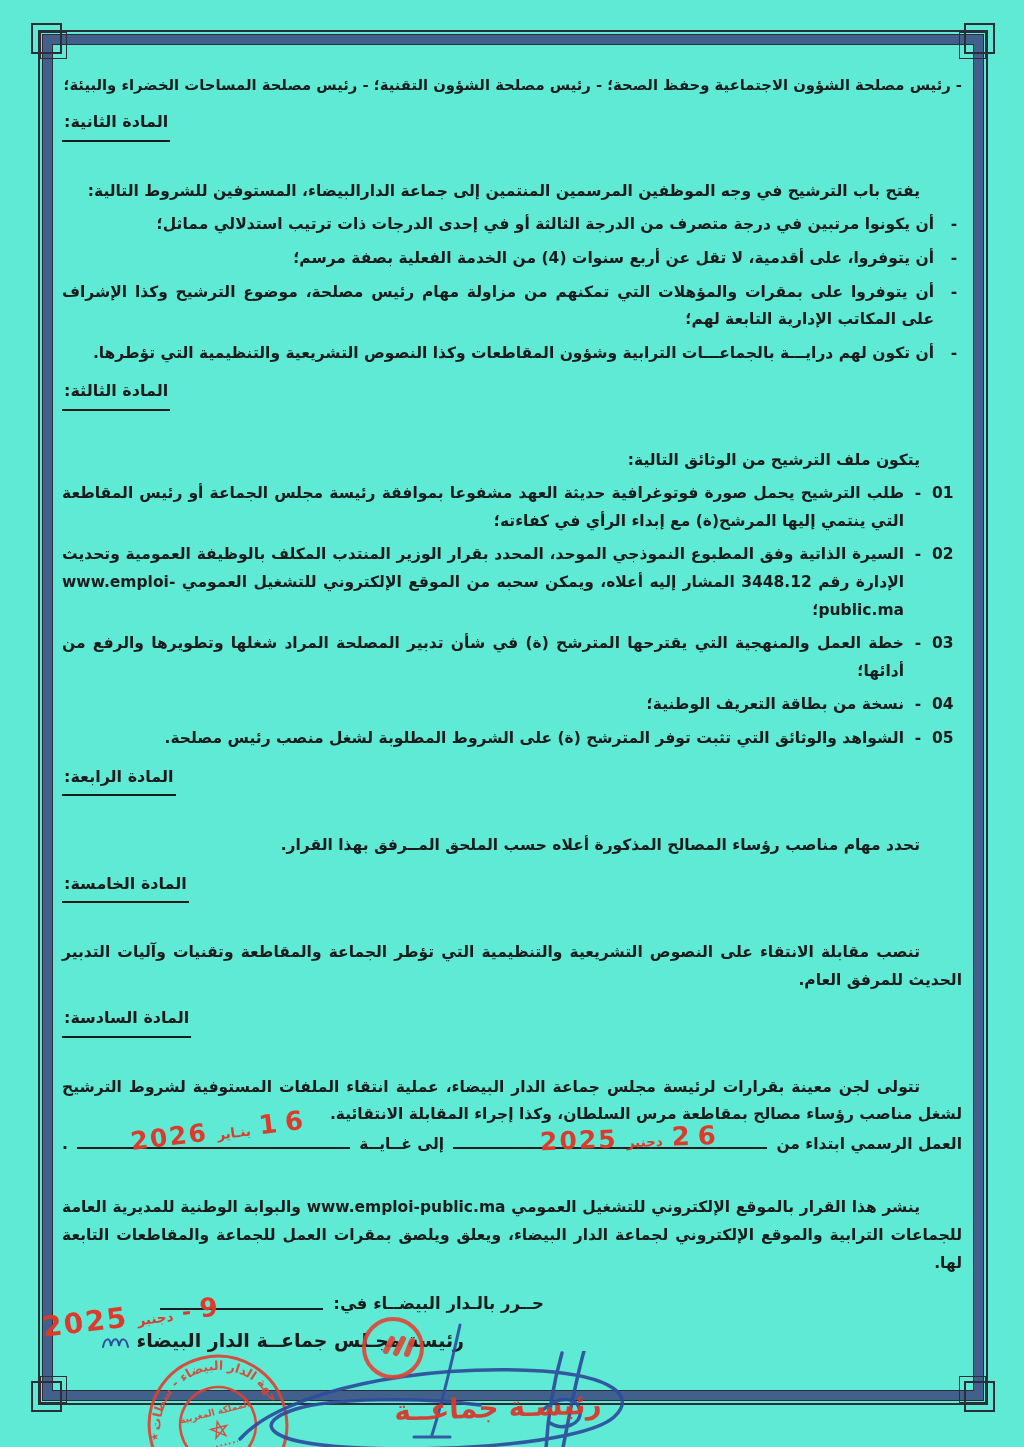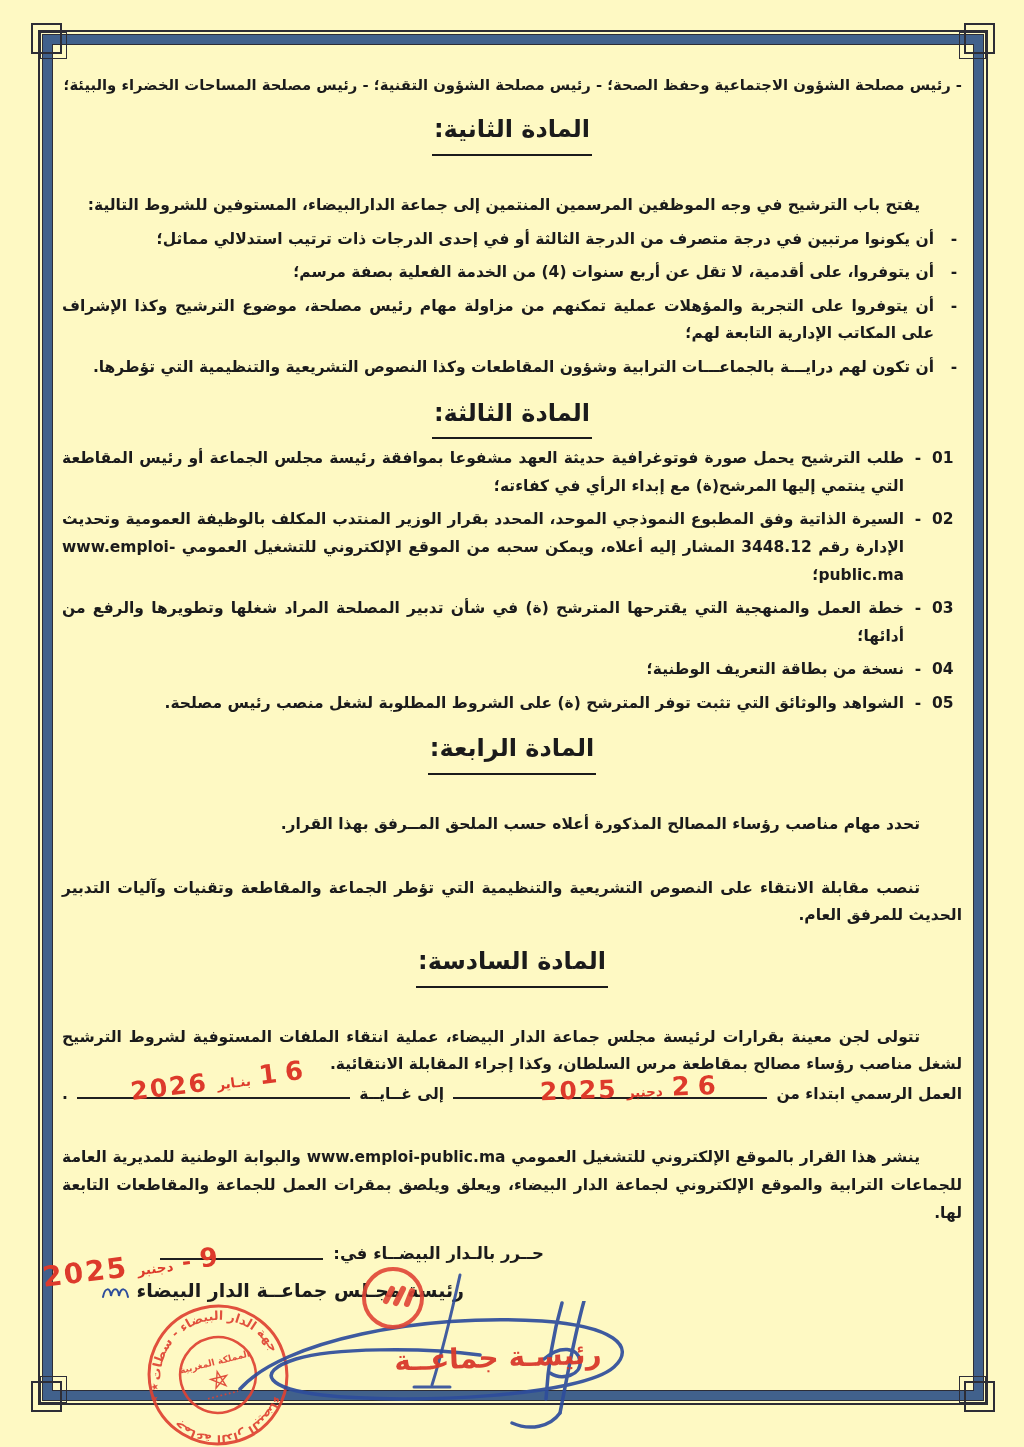--- a/index.html
+++ b/index.html
@@ -1,37 +1,37 @@
 <!DOCTYPE html>
 <html lang="ar" dir="rtl"><head>
 <meta charset="utf-8">
 <style>
   html,body{margin:0;padding:0;background:#ffffff;}
   body{width:1024px;height:1447px;position:relative;overflow:hidden;
        font-family:"DejaVu Sans","Liberation Sans",sans-serif;color:#1b1b1b;}
-  .page{position:absolute;inset:0;background:#fef9c3;}
+  .page{position:absolute;inset:0;background:#5eead4;}
 
   
   .frame-outer{position:absolute;left:38px;top:30px;right:36px;bottom:42px;
                border:2px solid #2d2d36;}
   .frame-band{position:absolute;inset:3px;border:9px solid #41618c;
               box-shadow:inset 0 0 0 1px #2d2d36, 0 0 0 1px #2d2d36;}
   .frame-inner{position:absolute;inset:0;border:1.5px solid #2d2d36;}
   .corner{position:absolute;width:27px;height:27px;border:2px solid #2d2d36;background:transparent;}
   .corner::after{content:"";position:absolute;width:25px;height:25px;border:1.5px solid #2d2d36;}
   .c-tl{left:31px;top:23px;}  .c-tl::after{left:7px;top:7px;}
   .c-tr{right:29px;top:23px;} .c-tr::after{right:7px;top:7px;}
   .c-bl{left:31px;bottom:35px;}  .c-bl::after{left:7px;bottom:7px;}
   .c-br{right:29px;bottom:35px;} .c-br::after{right:7px;bottom:7px;}
 
   
   .content{position:absolute;left:62px;right:62px;top:50px;bottom:56px;
            direction:rtl;font-weight:700;font-size:15.5px;line-height:1.78;}
   .positions{margin-top:22px;font-size:14.8px;text-align:right;}
-  .art-title{margin:10px 0 2px;font-size:24px;text-align:center;}
+  .art-title{margin:10px 0 2px;font-size:16px;text-align:left;}
   .art-title span{display:inline-block;border-bottom:2.5px solid #1b1b1b;padding:0 2px 3px;}
   .para{margin-top:4px;text-align:justify;}
   .indent{text-indent:42px;margin-top:36px;}
   .blist{margin-top:2px;}
   .b{display:flex;gap:12px;margin-top:6px;}
   .bdash{flex:0 0 16px;text-align:center;}
   .btxt{flex:1;text-align:justify;}
   .nlist{margin-top:2px;}
   .n{display:flex;gap:7px;margin-top:6px;}
   .nnum{flex:0 0 30px;text-align:left;}
@@ -95,29 +95,30 @@
       <div class="b">
         <span class="bdash">-</span>
         <span class="btxt">أن يكونوا مرتبين في درجة متصرف من الدرجة الثالثة أو في إحدى الدرجات ذات ترتيب استدلالي مماثل؛</span>
       </div>
       <div class="b">
         <span class="bdash">-</span>
         <span class="btxt">أن يتوفروا، على أقدمية، لا تقل عن أربع سنوات (4) من الخدمة الفعلية بصفة مرسم؛</span>
       </div>
       <div class="b">
         <span class="bdash">-</span>
-        <span class="btxt">أن يتوفروا على التجربة والمؤهلات عملية تمكنهم من مزاولة مهام رئيس مصلحة، موضوع الترشيح وكذا الإشراف على المكاتب الإدارية التابعة لهم؛</span>
+        <span class="btxt">أن يتوفروا على بمقرات والمؤهلات التي تمكنهم من مزاولة مهام رئيس مصلحة، موضوع الترشيح وكذا الإشراف على المكاتب الإدارية التابعة لهم؛</span>
       </div>
       <div class="b">
         <span class="bdash">-</span>
         <span class="btxt">أن تكون لهم درايـــة بالجماعـــات الترابية وشؤون المقاطعات وكذا النصوص التشريعية والتنظيمية التي تؤطرها.</span>
       </div>
     </div>
 
     <div class="art-title"><span>المادة الثالثة:</span></div>
+    <div class="para indent">يتكون ملف الترشيح من الوثائق التالية:</div>
     <div class="nlist">
       <div class="n">
         <span class="nnum">01</span>
         <span class="ndash">-</span>
         <span class="ntxt">طلب الترشيح يحمل صورة فوتوغرافية حديثة العهد مشفوعا بموافقة رئيسة مجلس الجماعة أو رئيس المقاطعة التي ينتمي إليها المرشح(ة) مع إبداء الرأي في كفاءته؛</span>
       </div>
       <div class="n">
         <span class="nnum">02</span>
         <span class="ndash">-</span>
         <span class="ntxt">السيرة الذاتية وفق المطبوع النموذجي الموحد، المحدد بقرار الوزير المنتدب المكلف بالوظيفة العمومية وتحديث الإدارة رقم 3448.12 المشار إليه أعلاه، ويمكن سحبه من الموقع الإلكتروني للتشغيل العمومي www.emploi-public.ma؛</span>
@@ -135,20 +136,21 @@
       <div class="n">
         <span class="nnum">05</span>
         <span class="ndash">-</span>
         <span class="ntxt">الشواهد والوثائق التي تثبت توفر المترشح (ة) على الشروط المطلوبة لشغل منصب رئيس مصلحة.</span>
       </div>
     </div>
 
     <div class="art-title"><span>المادة الرابعة:</span></div>
     <div class="para indent">تحدد مهام مناصب رؤساء المصالح المذكورة أعلاه حسب الملحق المــرفق بهذا القرار.</div>
 
+    <div class="art-title"><span>المادة الخامسة:</span></div>
     <div class="para indent">تنصب مقابلة الانتقاء على النصوص التشريعية والتنظيمية التي تؤطر الجماعة والمقاطعة وتقنيات وآليات التدبير الحديث للمرفق العام.</div>
 
     <div class="art-title"><span>المادة السادسة:</span></div>
     <div class="para indent">تتولى لجن معينة بقرارات لرئيسة مجلس جماعة الدار البيضاء، عملية انتقاء الملفات المستوفية لشروط الترشيح لشغل مناصب رؤساء مصالح بمقاطعة مرس السلطان، وكذا إجراء المقابلة الانتقائية.</div>
 
     <div class="a7line">
       <span>العمل الرسمي ابتداء من</span>
       <span class="dline dl1">
         <span class="rstamp st-start">
           <span class="rs-day">26</span>

